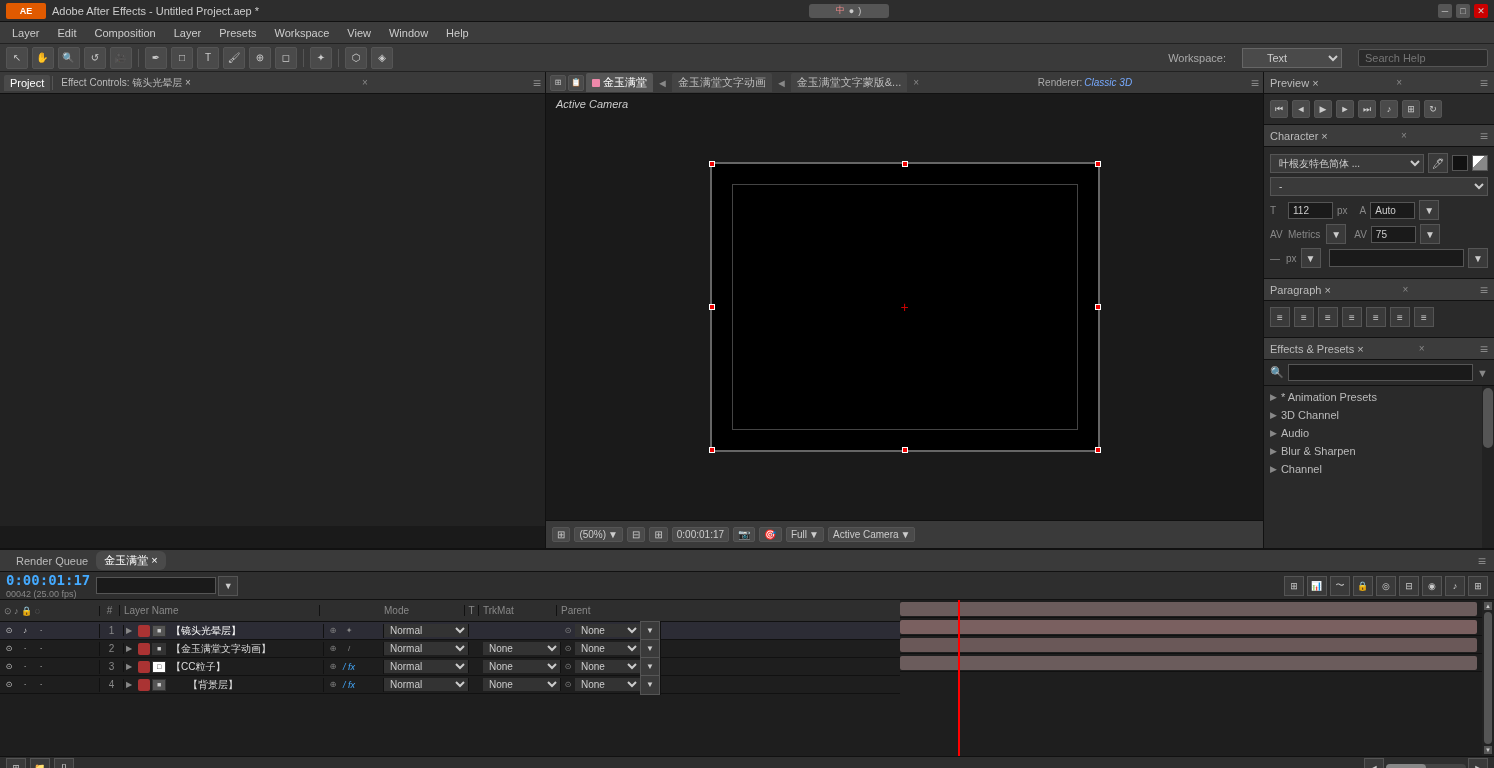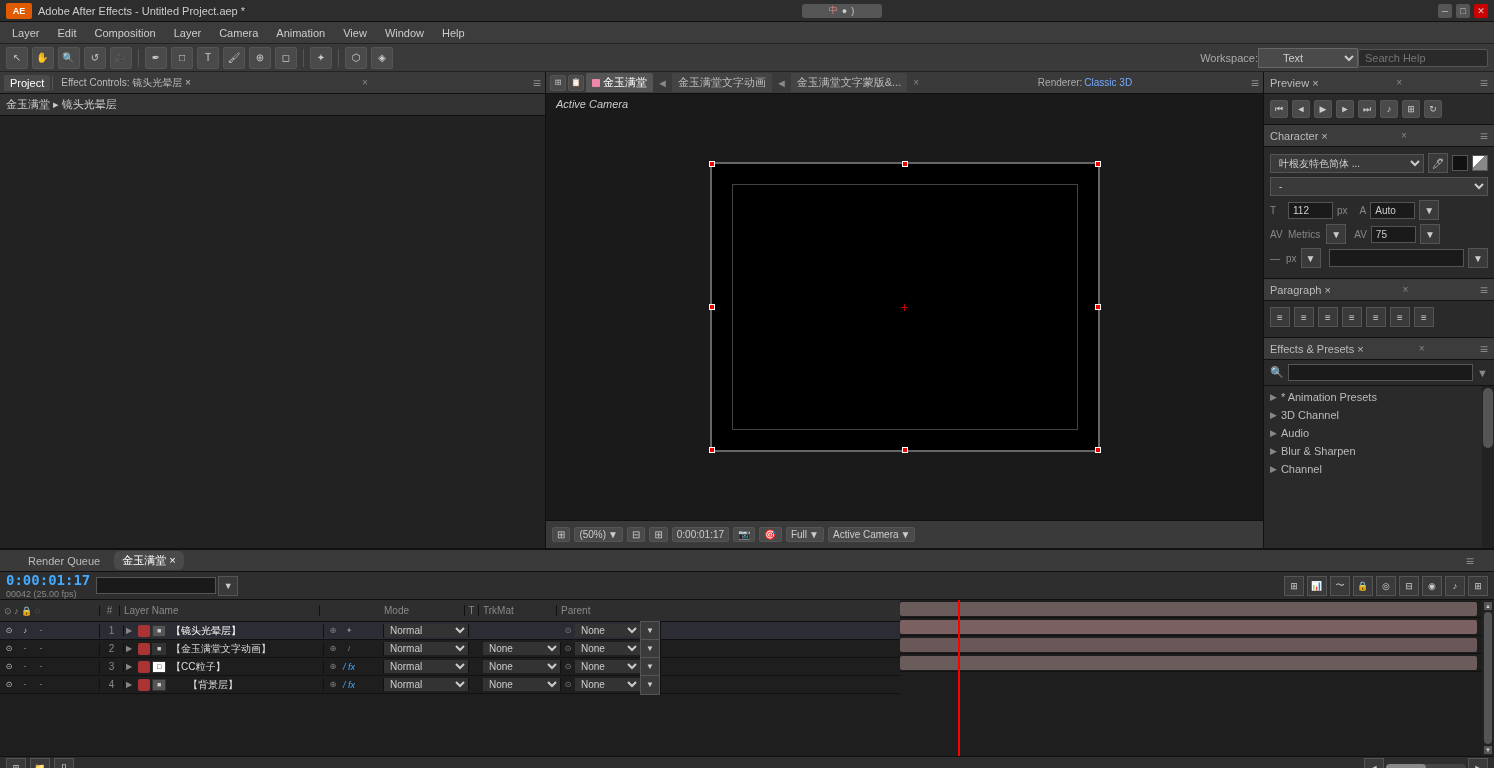--- a/index.html
+++ b/index.html
@@ -25,21 +25,21 @@
       border-bottom: 1px solid #111;
     }
     .title-bar-left {
       display: flex;
       align-items: center;
       gap: 6px;
       font-size: 11px;
       color: #ccc;
     }
     .title-bar-icon {
-      width: 26px;
+      width: 40px;
       height: 16px;
       background: #e05a00;
       border-radius: 2px;
       display: flex;
       align-items: center;
       justify-content: center;
       font-size: 9px;
       font-weight: bold;
       color: white;
     }
@@ -104,21 +104,21 @@
     }
     .toolbar-sep {
       width: 1px;
       height: 18px;
       background: #555;
       margin: 0 2px;
     }
     .workspace-area {
       display: flex;
       align-items: center;
-      gap: 0;
+      gap: 16px;
       margin-left: auto;
     }
     .workspace-label { color: #aaa; font-size: 11px; }
     .workspace-select {
       background: #4a4a4a;
       border: 1px solid #666;
       color: #ccc;
       font-size: 11px;
       padding: 2px 20px;
       width: 100px;
@@ -200,21 +200,21 @@
       gap: 3px;
       padding: 2px 6px;
       font-size: 11px;
       color: #bbb;
       cursor: pointer;
       background: #444;
       border-radius: 2px 2px 0 0;
     }
     .comp-tab.active { color: #fff; background: #555; }
     .renderer-label { color: #aaa; font-size: 10px; margin-left: auto; }
-    .renderer-value { color: #7af; font-size: 10px; cursor: pointer; }
+    .renderer-value { color: #7af; font-size: 10px; cursor: pointer; font-style: italic; }
 
     .comp-viewport {
       flex: 1;
       background: #1a1a1a;
       position: relative;
       display: flex;
       align-items: center;
       justify-content: center;
       overflow: hidden;
     }
@@ -411,22 +411,22 @@
       display: flex;
       flex-direction: column;
       background: #1e1e1e;
       border-top: 2px solid #111;
     }
     .timeline-header-tabs {
       height: 22px;
       background: #3a3a3a;
       display: flex;
       align-items: center;
-      padding: 0 20px;
-      gap: 6px;
+      padding: 0 8px;
+      gap: 0;
       border-bottom: 1px solid #111;
     }
     .timeline-tab {
       padding: 2px 8px;
       font-size: 11px;
       color: #bbb;
       cursor: pointer;
     }
     .timeline-tab.active { color: #fff; background: #4a4a4a; border-radius: 6px; }
 
@@ -705,22 +705,22 @@
     <div class="title-btn title-btn-max">□</div>
     <div class="title-btn title-btn-close">✕</div>
   </div>
 </div>
 
 <div class="menu-bar">
   <div class="menu-item">Layer</div>
   <div class="menu-item">Edit</div>
   <div class="menu-item">Composition</div>
   <div class="menu-item">Layer</div>
-  <div class="menu-item">Camera</div>
-  <div class="menu-item">Animation</div>
+  <div class="menu-item">Presets</div>
+  <div class="menu-item">Workspace</div>
   <div class="menu-item">View</div>
   <div class="menu-item">Window</div>
   <div class="menu-item">Help</div>
 </div>
 
 <div class="toolbar">
   <div class="toolbar-btn">↖</div>
   <div class="toolbar-btn">✋</div>
   <div class="toolbar-btn">🔍</div>
   <div class="toolbar-btn">↺</div>
@@ -753,23 +753,20 @@
   <div class="left-panel">
 
     <div class="left-panel-tabs">
       <div class="panel-tab active">Project</div>
       <div style="width:1px;height:14px;background:#555;"></div>
       <div class="panel-tab" style="font-size:10px;">Effect Controls: 镜头光晕层 ×</div>
       <span class="panel-close">×</span>
       <div class="panel-menu-btn">≡</div>
     </div>
 
-    <div class="effect-breadcrumb">
-      <span>金玉满堂 ▸ 镜头光晕层</span>
-    </div>
 
     <div style="flex:1; background:#222; min-height:0; height: calc(100% - 44px);">
     </div>
   </div>
 
   <div class="center-panel">
 
     <div class="comp-tabs">
       <div class="toolbar-btn" style="width:16px;height:16px;font-size:8px;">⊞</div>
       <div class="toolbar-btn" style="width:16px;height:16px;font-size:8px;">📋</div>

